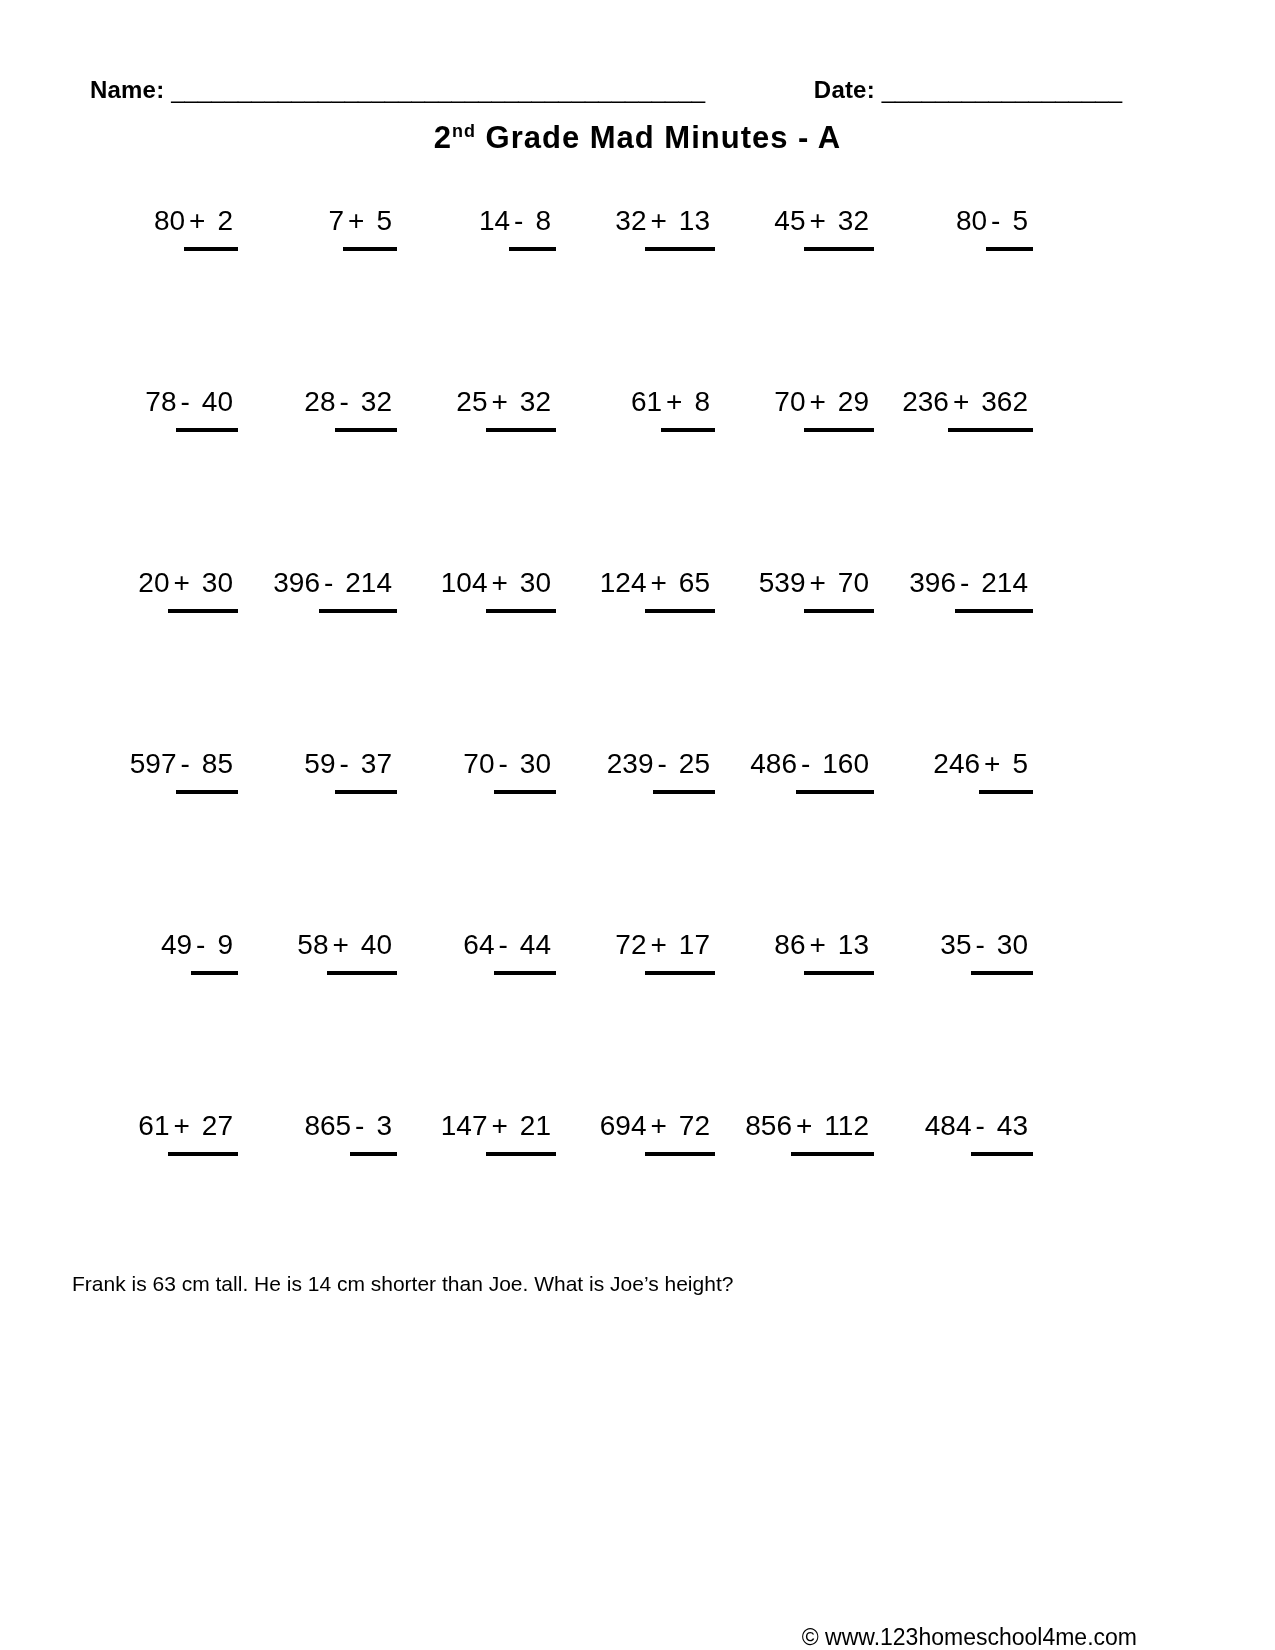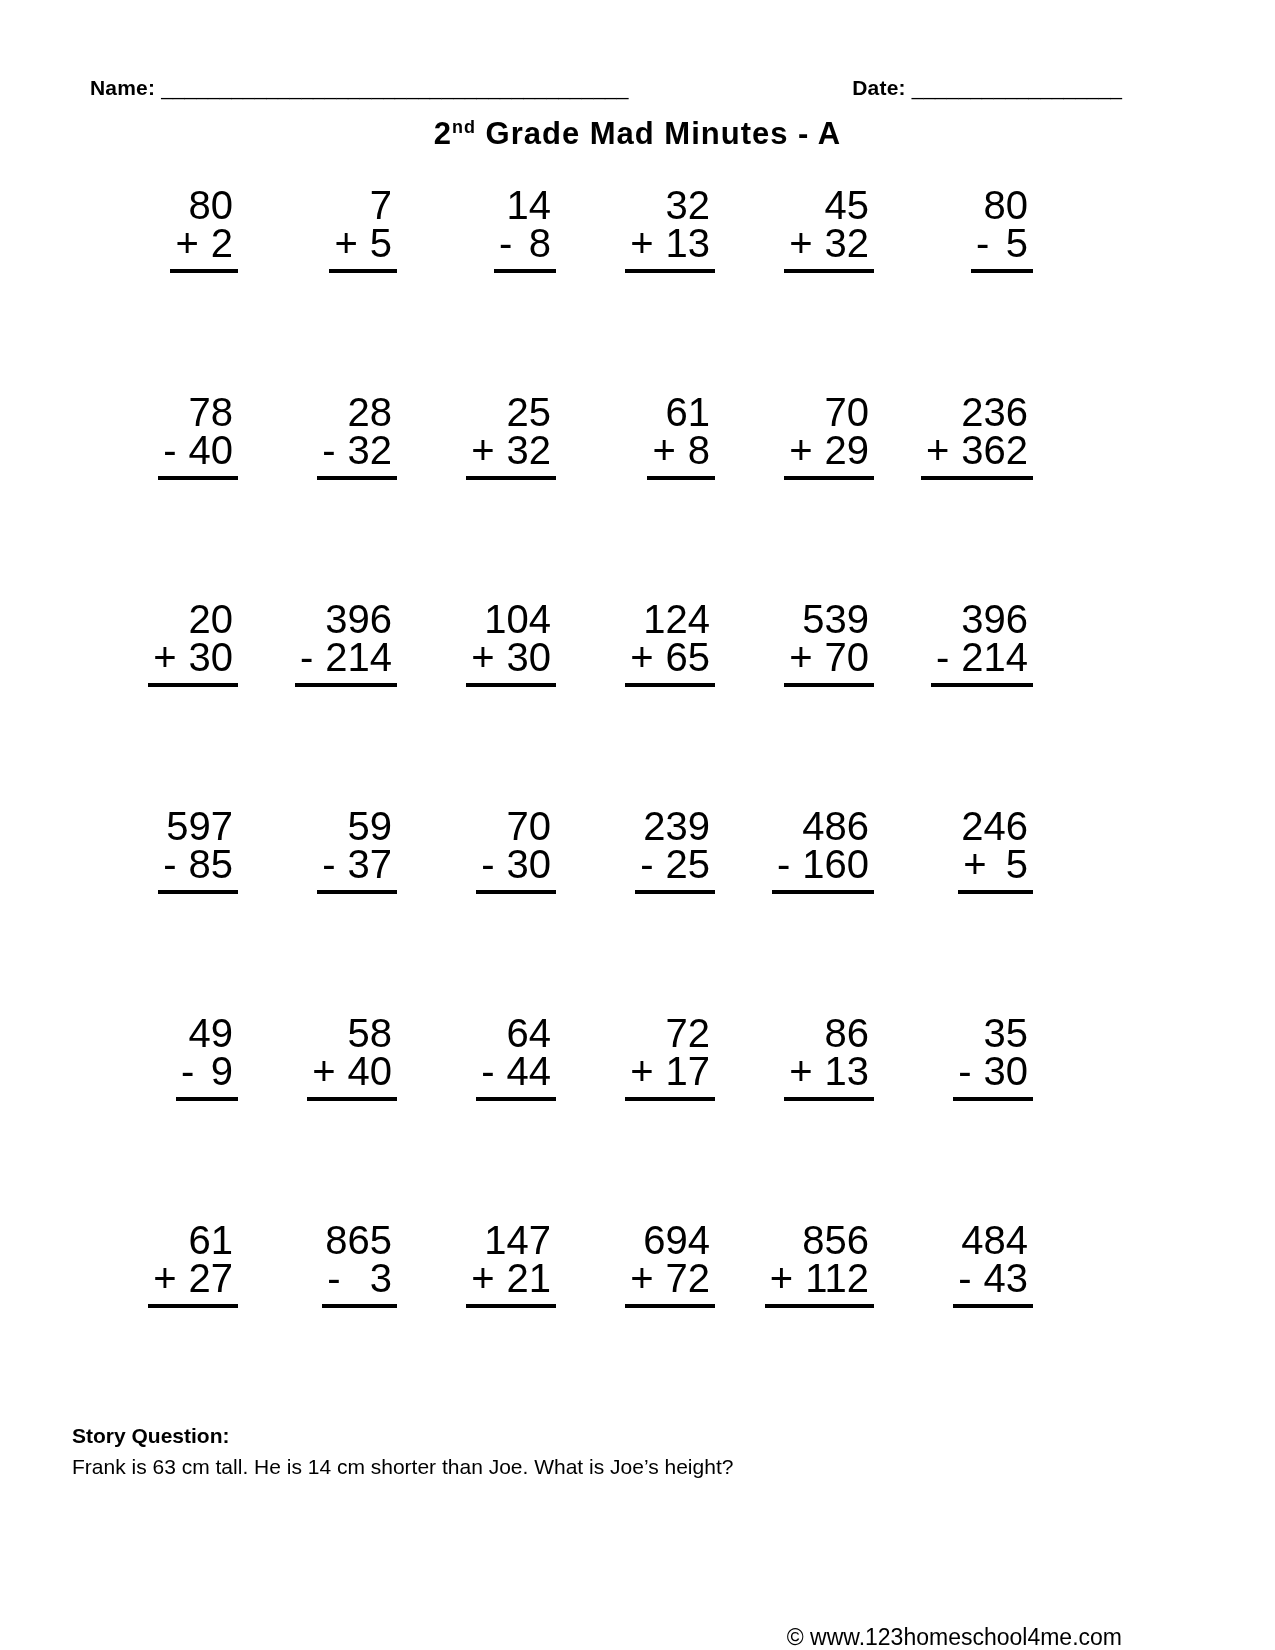--- a/index.html
+++ b/index.html
@@ -12,21 +12,21 @@
   }
   .page { position: relative; width: 1275px; height: 1650px; background: #fff; }
 
   
   .header-row {
     margin: 76px 0 0 90px;
     width: 1032px;
     display: flex;
     justify-content: space-between;
     align-items: flex-end;
-    font-size: 21px;
+    font-size: 24px;
     font-weight: 700;
   }
   .field { white-space: nowrap; letter-spacing: 0.2px; }
   .field .line { font-weight: 400; letter-spacing: 0; }
 
   
   .title {
     margin-top: 16px;
     text-align: center;
     font-size: 31px;
@@ -44,24 +44,25 @@
     margin-left: 76px;
     margin-top: 34px;
     width: 954px;
     display: grid;
     grid-template-columns: repeat(6, 159px);
     justify-items: end;
     row-gap: 120px;
   }
   .problem {
     display: inline-flex;
-    flex-direction: column;
-    font-size: 40px;
+    flex-direction: row;
+    font-size: 28px;
     line-height: 38px;
     min-width: 56px;
+    margin-top: 12px;
   }
   .problem .top { text-align: right; padding-right: 2px; }
   .problem .bottom {
     display: flex;
     justify-content: space-between;
     gap: 12px;
     border-bottom: 4px solid #000;
     padding: 0 5px 7px 5px;
     margin: 0 -3px;
   }
@@ -70,21 +71,21 @@
   .story {
     margin: 112px 0 0 72px;
     font-size: 21px;
     line-height: 31px;
   }
   .story .label { font-weight: 700; }
 
   
   .footer {
     position: absolute;
-    right: 153px;
+    right: 138px;
     top: 1548px;
     font-size: 23px;
     text-align: right;
   }
 </style>
 </head>
 <body>
 
 <div class="page">
 
@@ -352,19 +353,18 @@
       <div class="problem">
         <div class="top">484</div>
         <div class="bottom">
           <span>-</span>
           <span>43</span>
         </div>
       </div>
     </div>
 
   <div class="story">
-    <div class="label">Story Question:</div>
     <div>Frank is 63 cm tall. He is 14 cm shorter than Joe. What is Joe’s height?</div>
   </div>
 
   <div class="footer">© www.123homeschool4me.com</div>
 
 </div>
 
 </body></html>

